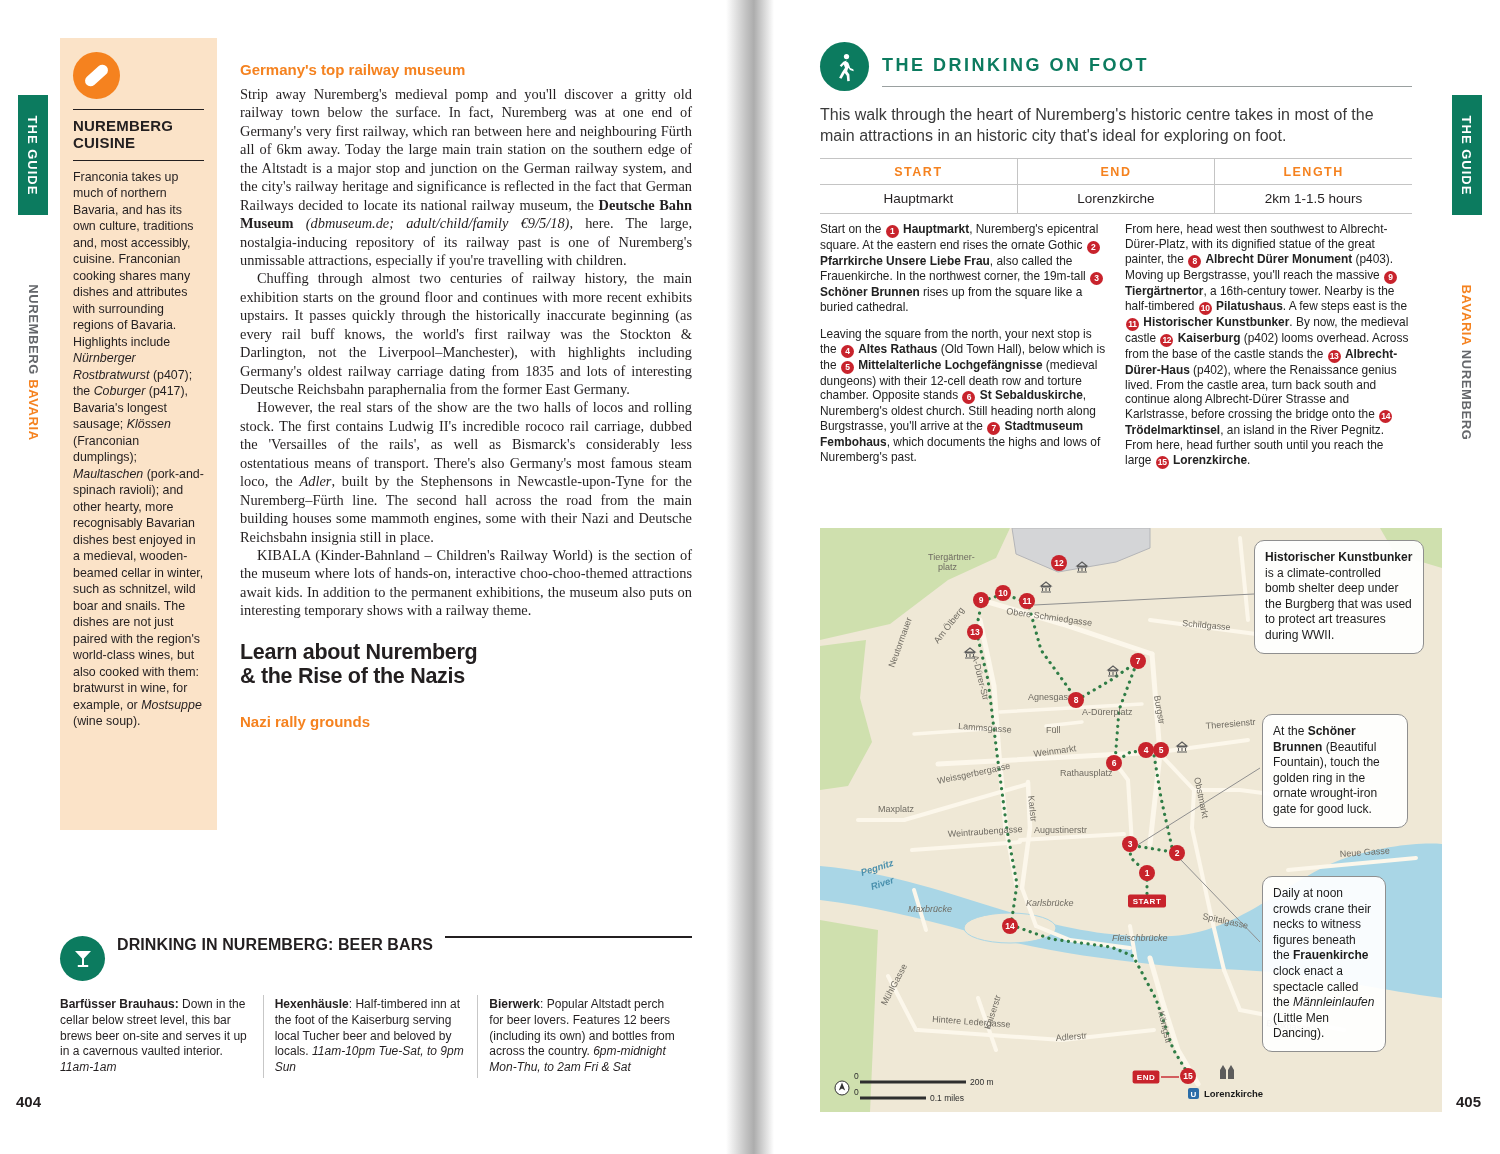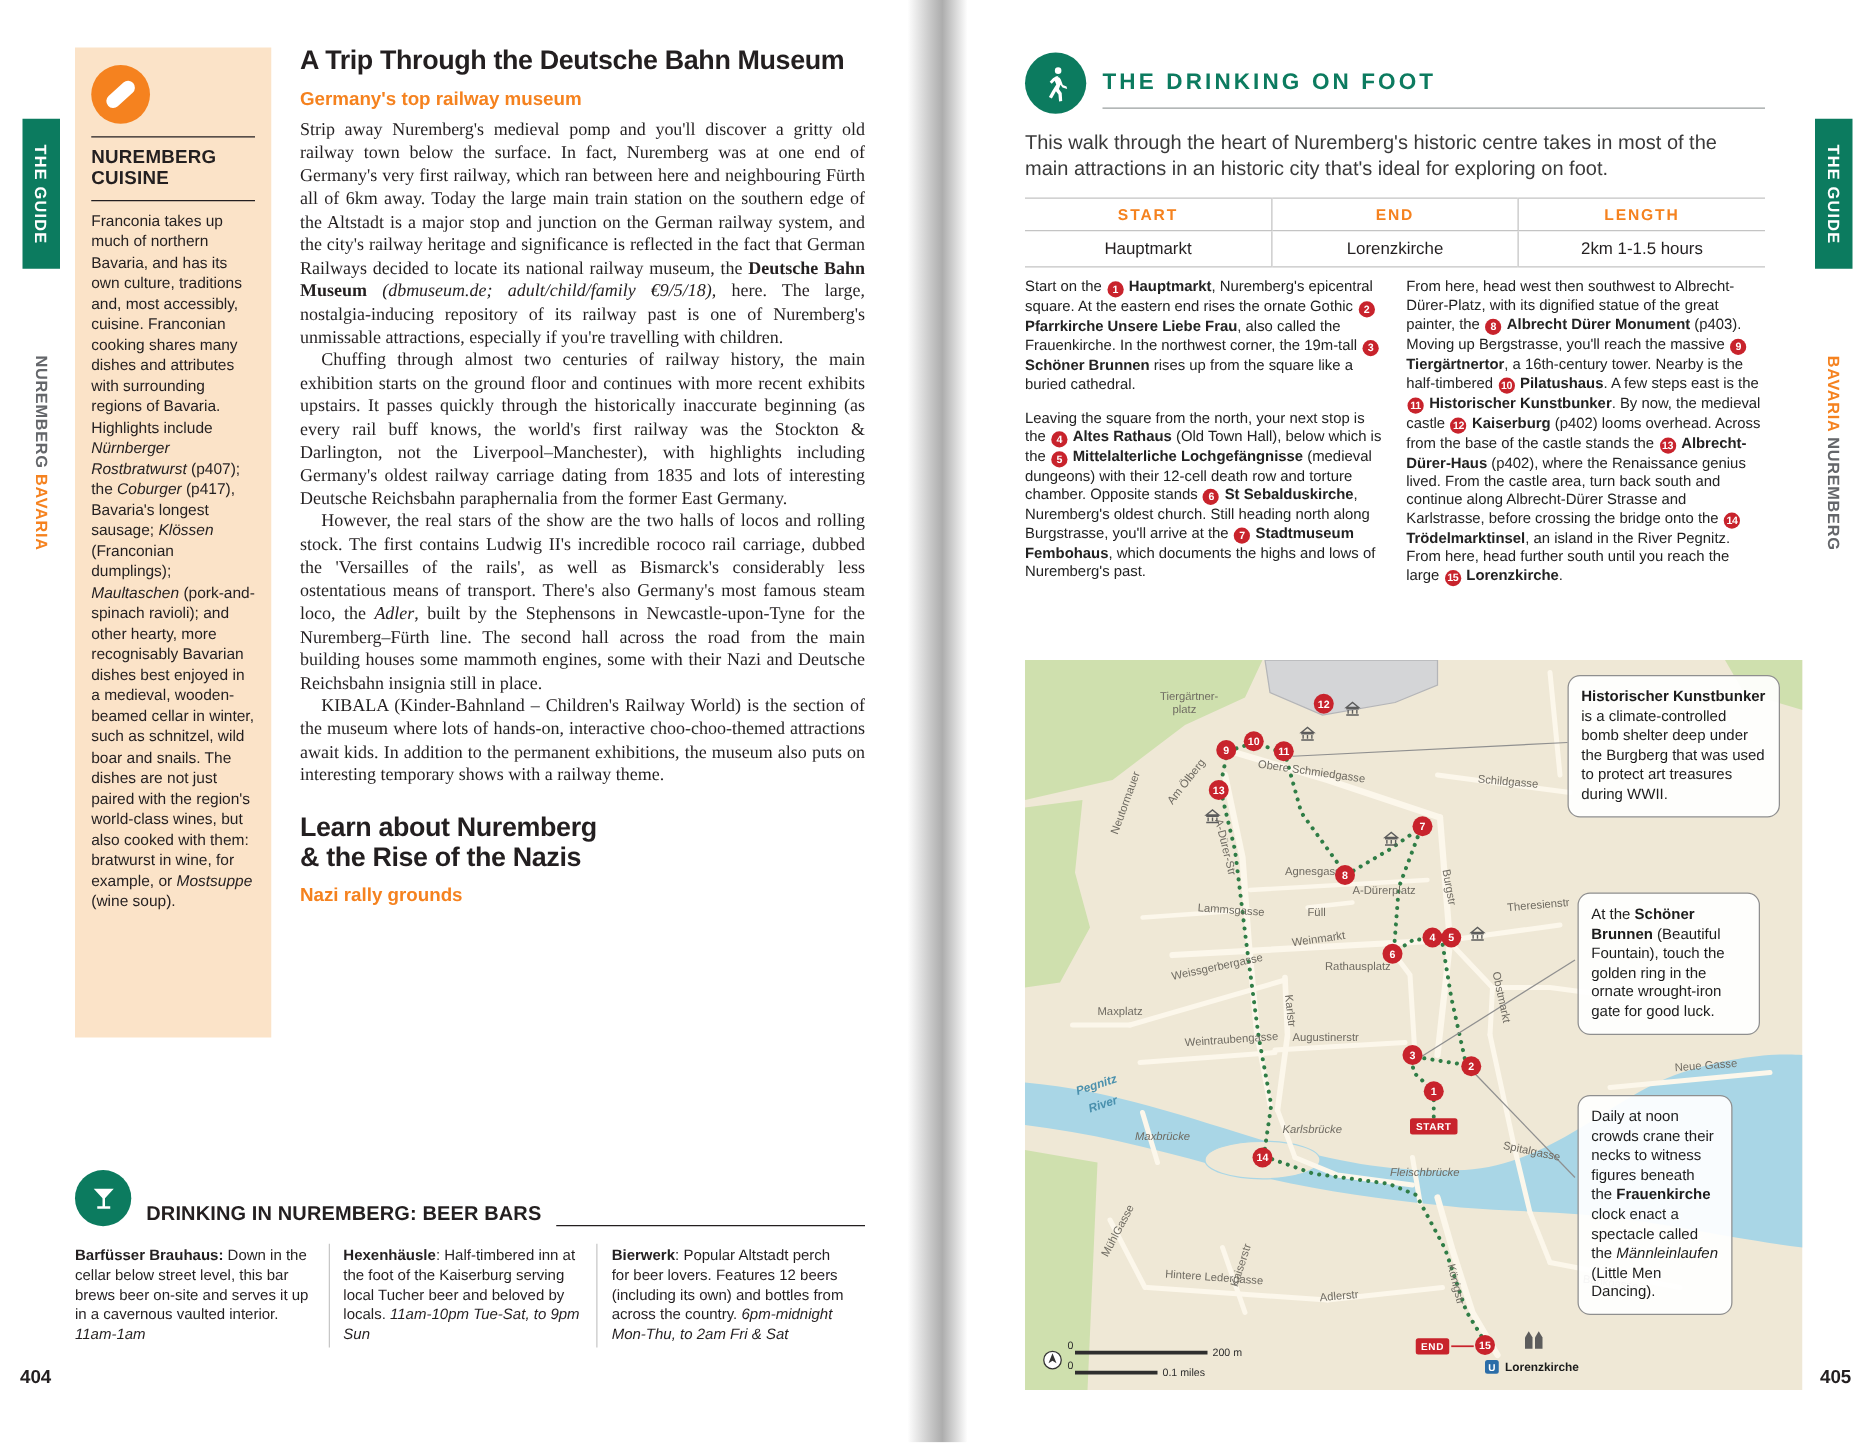--- a/index.html
+++ b/index.html
@@ -24,28 +24,28 @@
              background:var(--sidebar-bg); padding:14px 13px; overflow:hidden; }
   .sb-icon { width:47px; height:47px; border-radius:50%; background:var(--orange);
              display:flex; align-items:center; justify-content:center; margin-bottom:10px; }
   .sausage { display:block; width:27px; height:11px; background:#fff; border-radius:7px; transform:rotate(-42deg); }
   .sb-rule { height:1px; background:#231f20; margin:8px 0; }
   .sb-title { font-size:15px; font-weight:bold; line-height:1.12; letter-spacing:0.2px; }
   .sb-body { font-size:12.4px; line-height:1.33; margin-top:8px; }
 
   .article { position:absolute; left:240px; top:36px; width:452px; }
   .a-title { font-size:21.5px; font-weight:bold; letter-spacing:-0.3px; white-space:nowrap; }
-  .a-sub { color:var(--orange); font-weight:bold; font-size:15px; margin:10px 0 7px; }
+  .a-sub { color:var(--orange); font-weight:bold; font-size:15px; margin:25px 0 7px; }
   .a-body p { font-family:"Liberation Serif","DejaVu Serif",serif; font-size:14.4px; line-height:1.28;
               text-align:justify; }
   .a-body p.ind { text-indent:17px; }
   .a-title2 { font-size:21.5px; font-weight:bold; line-height:1.12; margin-top:20px; letter-spacing:-0.3px; }
 
   .beer { position:absolute; left:60px; top:936px; width:632px; }
-  .beer-head { display:flex; align-items:flex-end; }
+  .beer-head { display:flex; align-items:flex-start; }
   .beer-icon { width:45px; height:45px; border-radius:50%; background:var(--green);
                display:flex; align-items:center; justify-content:center; flex:0 0 45px; }
   .beer-icon svg { width:24px; height:24px; }
   .beer-title { font-size:16px; font-weight:bold; margin-left:12px; letter-spacing:0.1px; }
   .beer-rule { flex:1; height:1.5px; background:#231f20; margin-left:12px; }
   .beer-cols { display:flex; margin-top:14px; }
   .beer-col { flex:1; padding:2px 11px; font-size:12px; line-height:1.32; border-left:1px solid #c7c7c7; }
   .beer-col:first-child { border-left:none; padding-left:0; }
 
   .pagenum { position:absolute; font-size:15px; font-weight:bold; color:#231f20; }
@@ -118,21 +118,20 @@
     <div class="sb-icon">
         <span class="sausage"></span>
       </div>
     <div class="sb-rule"></div>
     <div class="sb-title">NUREMBERG CUISINE</div>
     <div class="sb-rule"></div>
     <div class="sb-body">Franconia takes up much of northern Bavaria, and has its own culture, traditions and, most accessibly, cuisine. Franconian cooking shares many dishes and attributes with surrounding regions of Bavaria. Highlights include <span class="i">Nürnberger Rostbratwurst</span> (p407); the <span class="i">Coburger</span> (p417), Bavaria's longest sausage; <span class="i">Klössen</span> (Franconian dumplings); <span class="i">Maultaschen</span> (pork-and-spinach ravioli); and other hearty, more recognisably Bavarian dishes best enjoyed in a medieval, wooden-beamed cellar in winter, such as schnitzel, wild boar and snails. The dishes are not just paired with the region's world-class wines, but also cooked with them: bratwurst in wine, for example, or <span class="i">Mostsuppe</span> (wine soup).</div>
   </aside>
 
   <main class="article">
-    <h1 class="a-title">A Trip Through the Deutsche Bahn Museum</h1>
     <div class="a-sub">Germany's top railway museum</div>
     <div class="a-body">
       <p>Strip away Nuremberg's medieval pomp and you'll discover a gritty old railway town below the surface. In fact, Nuremberg was at one end of Germany's very first railway, which ran between here and neighbouring Fürth all of 6km away. Today the large main train station on the southern edge of the Altstadt is a major stop and junction on the German railway system, and the city's railway heritage and significance is reflected in the fact that German Railways decided to locate its national railway museum, the <span class="b">Deutsche Bahn Museum</span> <span class="i">(dbmuseum.de; adult/child/family €9/5/18)</span>, here. The large, nostalgia-inducing repository of its railway past is one of Nuremberg's unmissable attractions, especially if you're travelling with children.</p>
       <p class="ind">Chuffing through almost two centuries of railway history, the main exhibition starts on the ground floor and continues with more recent exhibits upstairs. It passes quickly through the historically inaccurate beginning (as every rail buff knows, the world's first railway was the Stockton &amp; Darlington, not the Liverpool–Manchester), with highlights including Germany's oldest railway carriage dating from 1835 and lots of interesting Deutsche Reichsbahn paraphernalia from the former East Germany.</p>
       <p class="ind">However, the real stars of the show are the two halls of locos and rolling stock. The first contains Ludwig II's incredible rococo rail carriage, dubbed the 'Versailles of the rails', as well as Bismarck's considerably less ostentatious means of transport. There's also Germany's most famous steam loco, the <span class="i">Adler</span>, built by the Stephensons in Newcastle-upon-Tyne for the Nuremberg–Fürth line. The second hall across the road from the main building houses some mammoth engines, some with their Nazi and Deutsche Reichsbahn insignia still in place.</p>
       <p class="ind">KIBALA (Kinder-Bahnland – Children's Railway World) is the section of the museum where lots of hands-on, interactive choo-choo-themed attractions await kids. In addition to the permanent exhibitions, the museum also puts on interesting temporary shows with a railway theme.</p>
     </div>
     <h2 class="a-title2">
       <span style="display:block">Learn about Nuremberg</span>
       <span style="display:block">&amp; the Rise of the Nazis</span>

